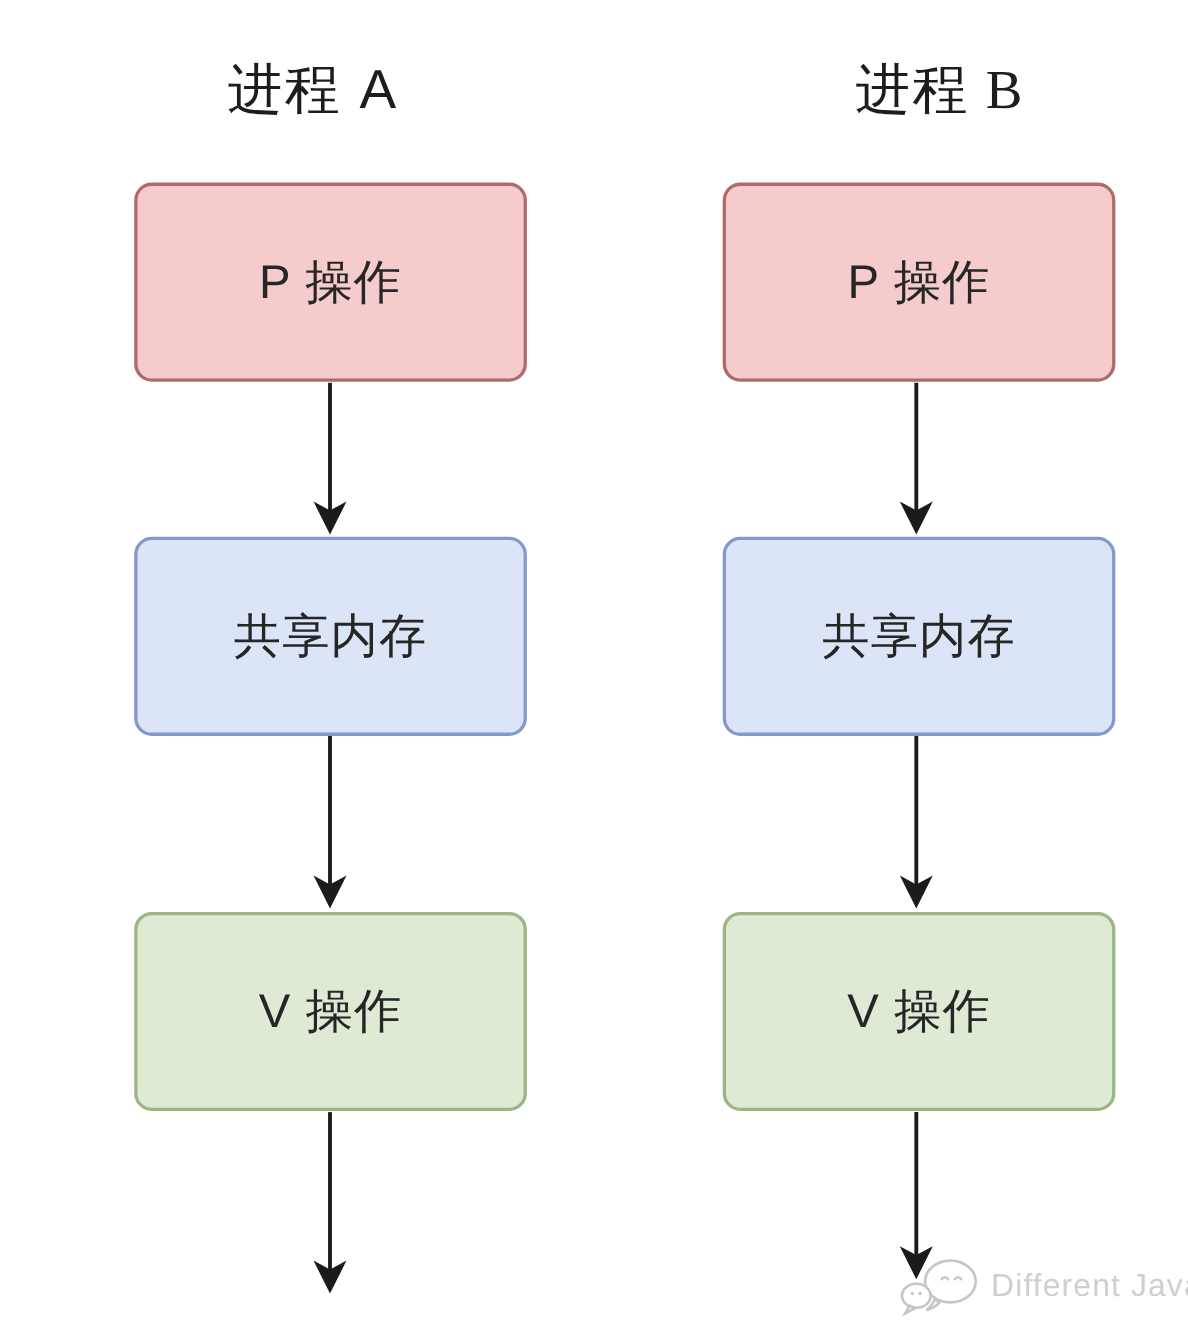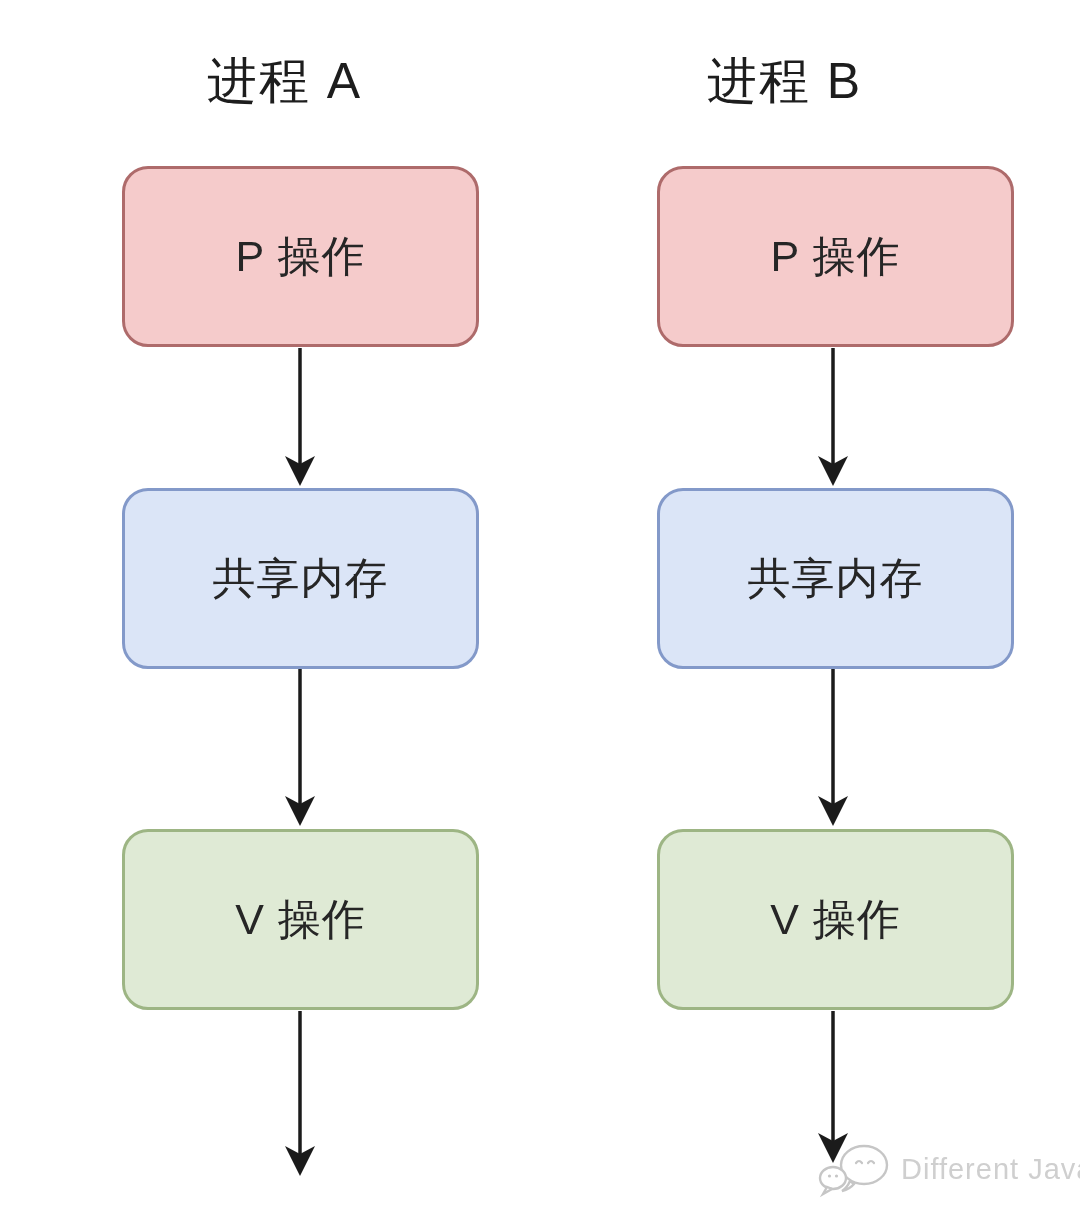--- a/index.html
+++ b/index.html
@@ -16,21 +16,21 @@
     text-align:center;
     font-size:50px;
     color:var(--title-text,#1d1d1d);
     letter-spacing:2px;
   }
   .node{
     position:absolute;
     width:357px;height:181px;
     box-sizing:border-box;
     border:3px solid #888;
-    border-radius:26px;
+    border-radius:16px;
     display:flex;align-items:center;justify-content:center;
     font-size:43px;
     color:var(--node-text,#262626);
     letter-spacing:1px;
   }
   .node.p{background:var(--p-fill,#f5cbcb);border-color:var(--p-border,#ae6b6b);}
   .node.mem{background:var(--memory-fill,#dbe5f7);border-color:var(--memory-border,#8399c9);align-items:center;}
   .node.v{background:var(--v-fill,#dfead5);border-color:var(--v-border,#9db584);text-align:right;}
   .arrows{
     position:absolute;left:0;top:0;width:1080px;height:1215px;
@@ -50,21 +50,21 @@
     white-space:nowrap;
   }
   .wm-icon{display:block;}
 </style>
 </head>
 <body>
 
 <div class="canvas">
 
   <div class="col-title" style="left:106px;top:48px;">进程 A</div>
-  <div class="col-title" style="left:606px;top:48px;">进程 B</div>
+  <div class="col-title" style="left:676px;top:48px;font-family:Liberation Serif, serif;">进程 B</div>
 
   <svg class="arrows" viewBox="0 0 1080 1215">
 
     <g>
       <path class="arrow-line" d="M300 348 V466"></path>
       <path class="arrow-head" d="M300 486 L285 456 L300 464 L315 456 Z"></path>
     </g>
     <g>
       <path class="arrow-line" d="M300 669 V806"></path>
       <path class="arrow-head" d="M300 826 L285 796 L300 804 L315 796 Z"></path>

